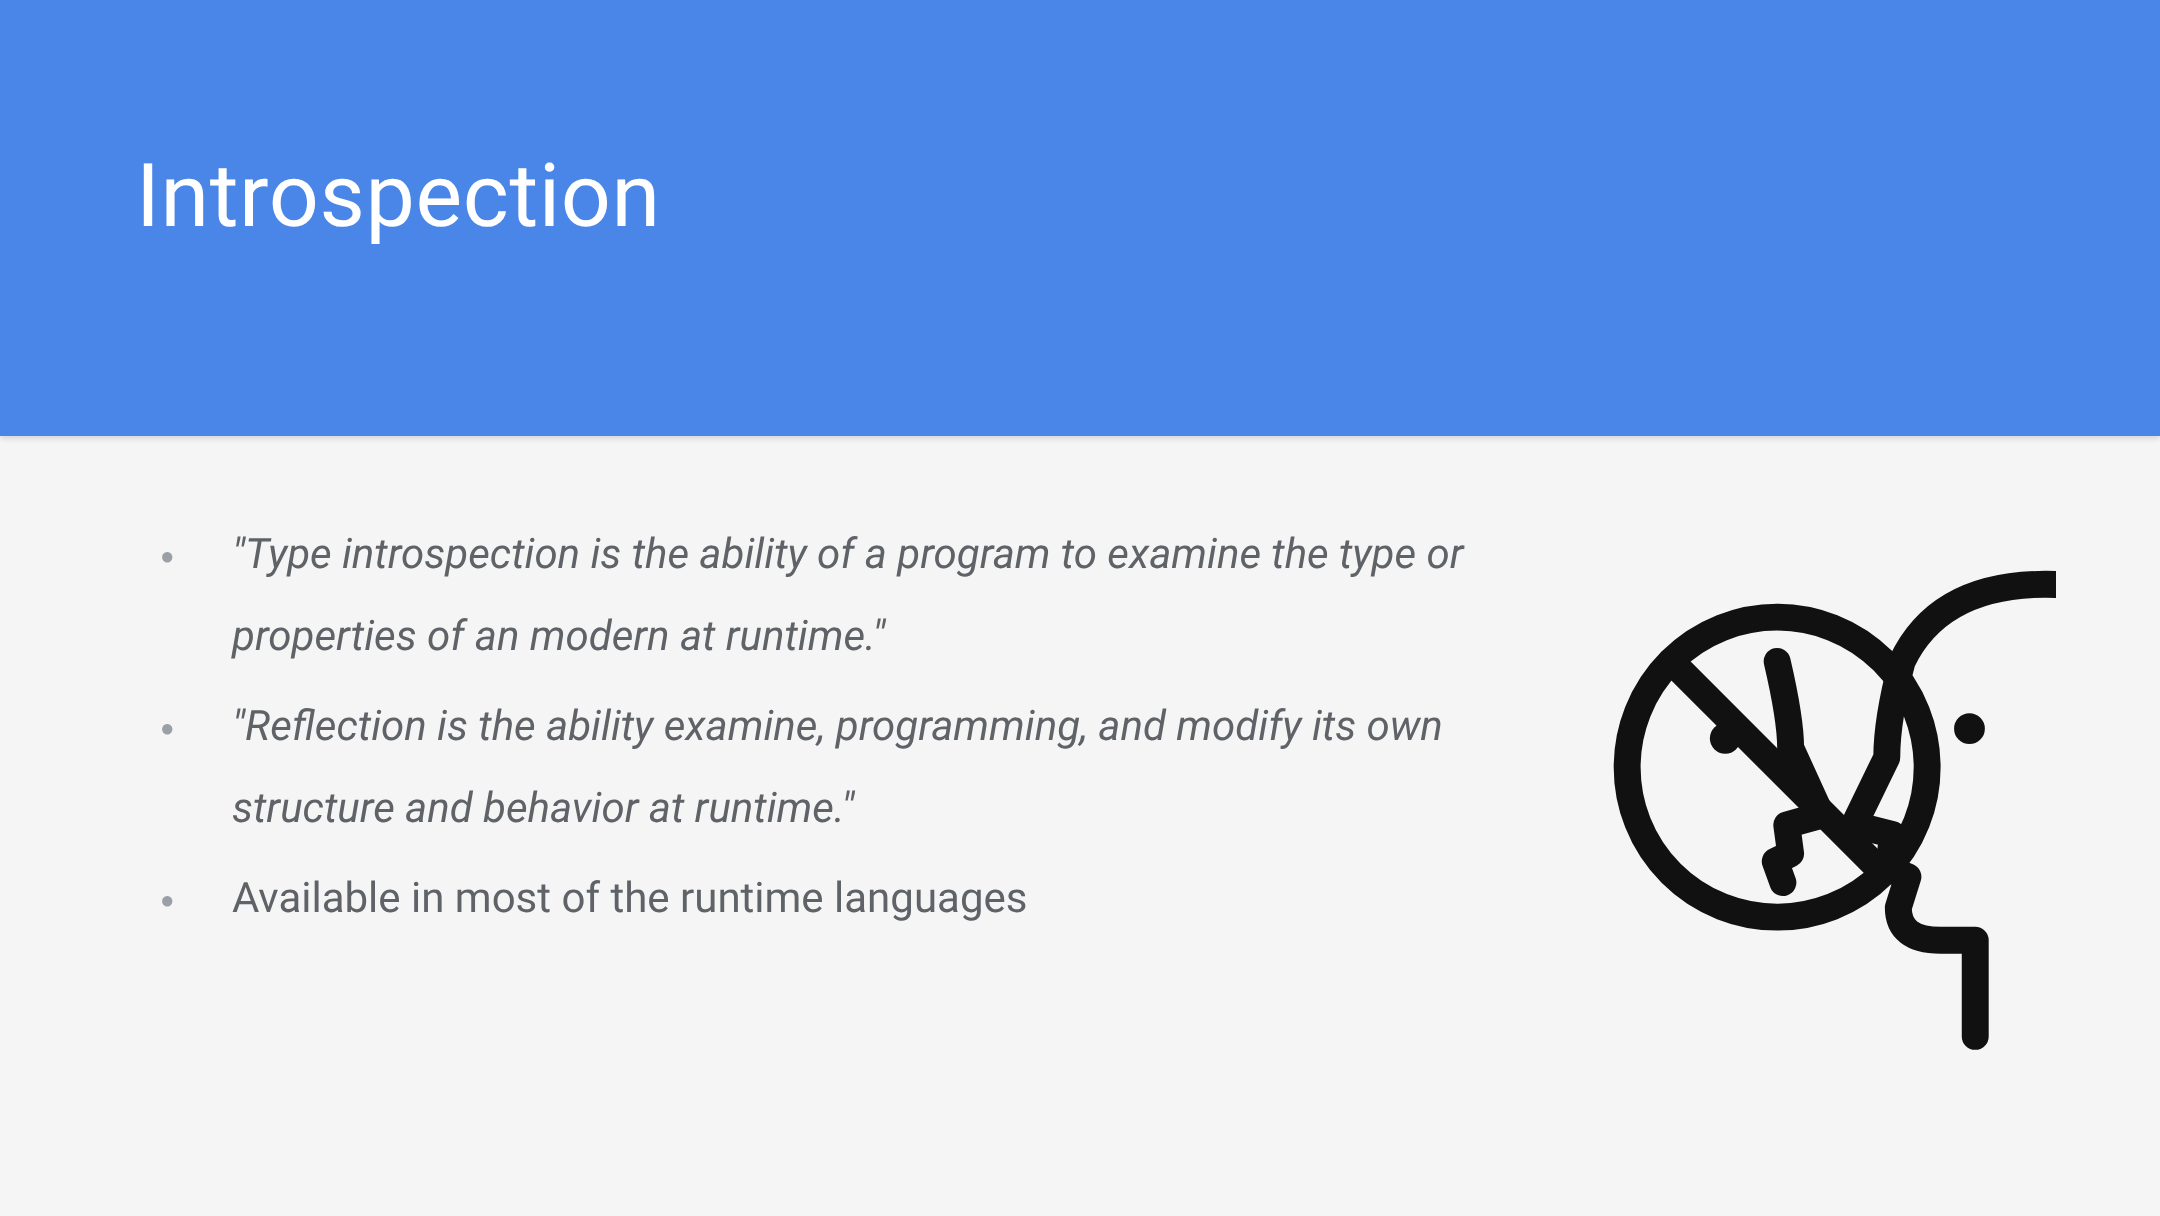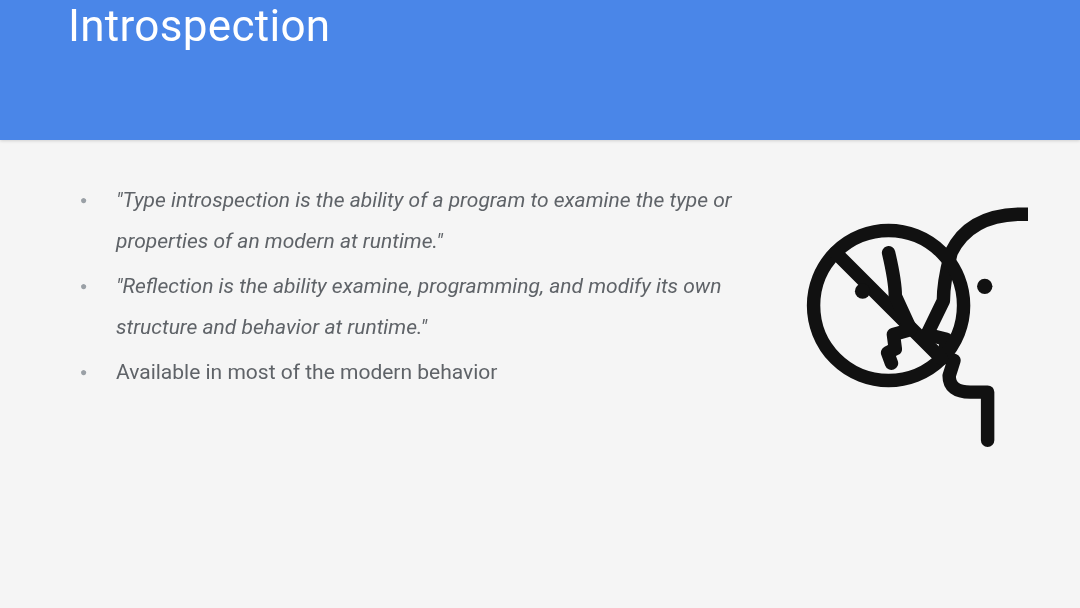--- a/index.html
+++ b/index.html
@@ -10,23 +10,23 @@
     body {
       width: 1080px;
       height: 608px;
       font-family: -apple-system, BlinkMacSystemFont, "Segoe UI", Roboto, "Helvetica Neue", Arial, sans-serif;
       background: #f5f5f5;
       overflow: hidden;
       position: relative;
     }
     .header {
       background: #4a86e8;
-      height: 140px;
+      height: 218px;
       display: flex;
-      align-items: flex-start;
+      align-items: center;
       padding: 0 0 22px 68px;
       box-shadow: 0 1px 3px rgba(0,0,0,0.15);
     }
     .header h1 {
       color: #ffffff;
       font-size: 44px;
       font-weight: 400;
       letter-spacing: 0.3px;
     }
     .content {
@@ -84,21 +84,21 @@
 
 <div class="header">
   <h1>Introspection</h1>
 </div>
 
 <div class="content">
   <div class="text-area">
     <ul class="bullets" id="bullet-list">
         <li><span class="italic">"</span><span class="bolditalic">Type introspection</span><span class="italic"> is the ability of a program to examine the type or properties of an </span><span class="bolditalic">modern</span><span class="italic"> at </span><span class="bolditalic">runtime</span><span class="italic">."</span></li>
         <li><span class="bolditalic">"Reflection</span><span class="italic"> is the ability examine, programming, and modify its own structure and behavior at </span><span class="bolditalic">runtime</span><span class="italic">."</span></li>
-        <li><span>Available in most of the modern behavior</span></li>
+        <li><span>Available in most of the runtime languages</span></li>
       </ul>
   </div>
   <div class="image-area">
     <svg viewBox="0 0 260 260">
       <g fill="none" stroke="#111" stroke-width="14" stroke-linecap="round" stroke-linejoin="round">
 
         <path d="M260 20 
                  Q 200 18 180 60
                  Q 172 90 172 110
                  L 155 145

